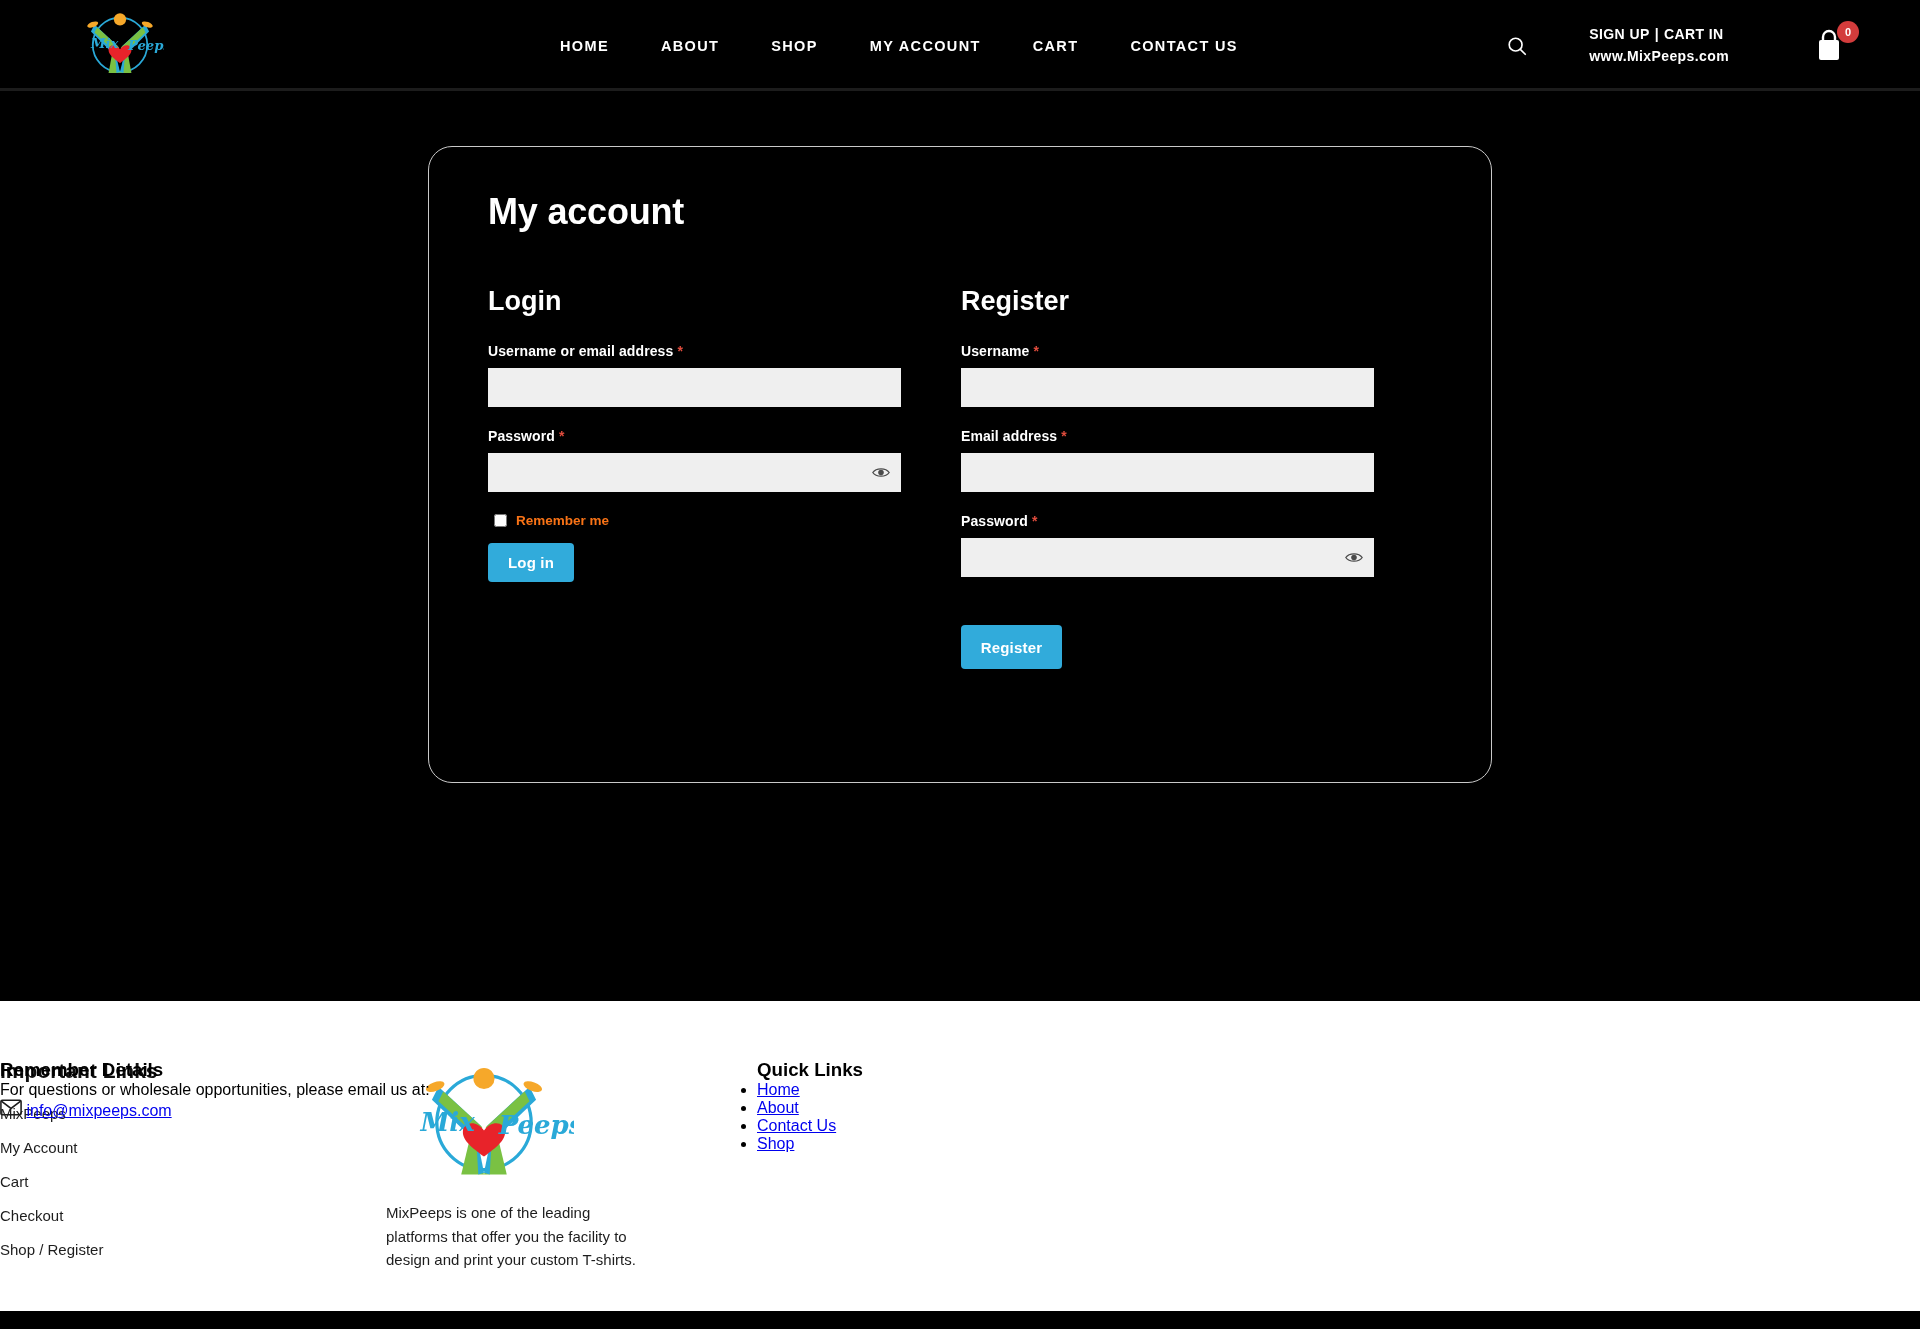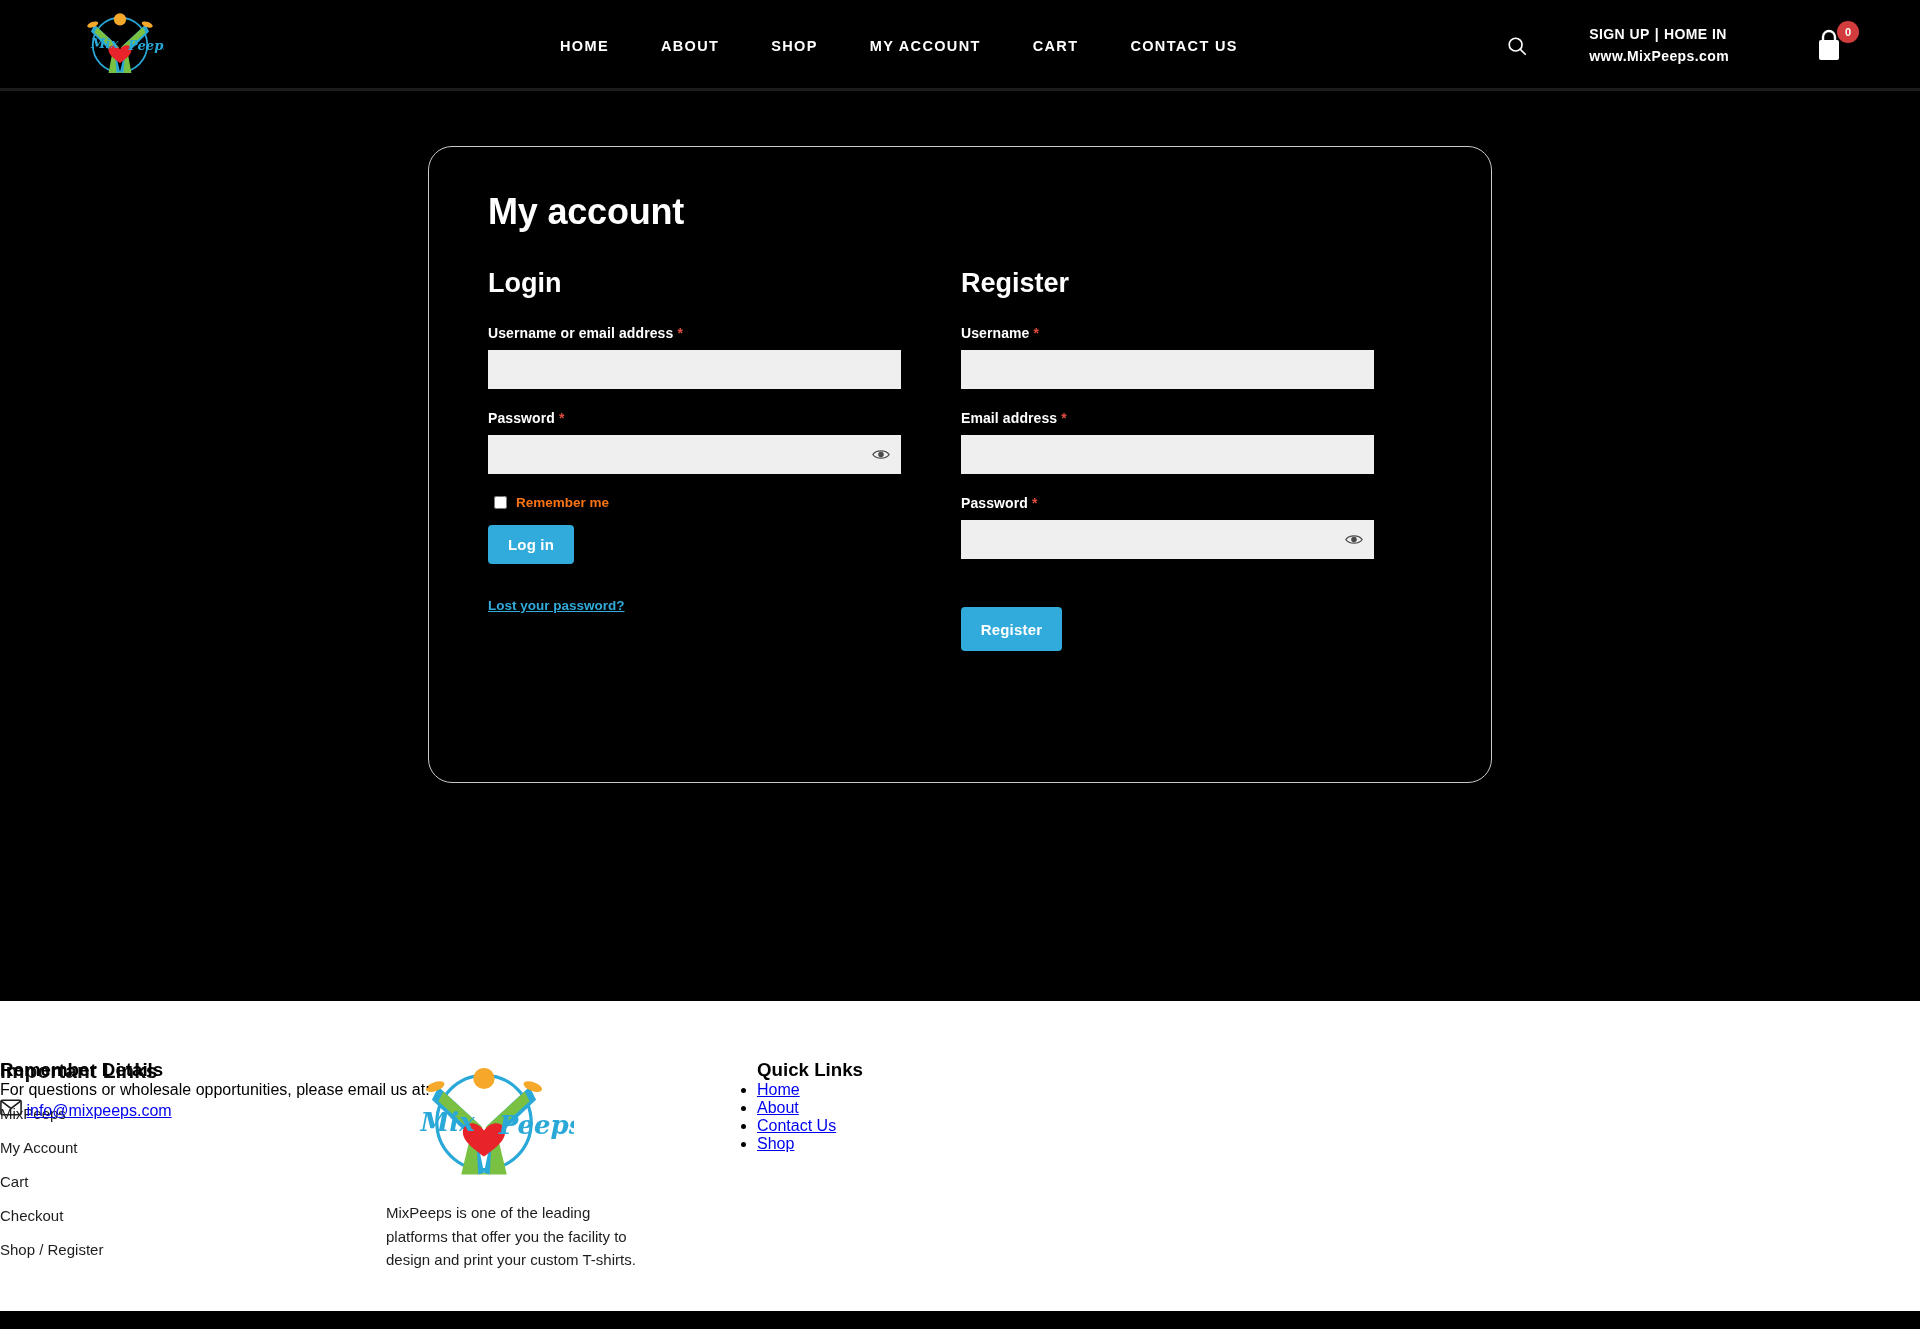--- a/index.html
+++ b/index.html
@@ -136,21 +136,21 @@
   .page-title {
     color: #ffffff;
     font-size: 36px;
     font-weight: 700;
     letter-spacing: -0.2px;
     margin: 12px 0 0 29px;
   }
 
   .cols {
     display: flex;
-    margin-top: 35px;
+    margin-top: 53px;
     padding-left: 29px;
     text-decoration: underline;
   }
   .col { width: 413px; }
   .col.right { margin-left: 60px; }
 
   .col-title {
     color: #ffffff;
     font-size: 27px;
     font-weight: 700;
@@ -360,21 +360,21 @@
         <svg width="22" height="22" viewBox="0 0 24 24">
           <circle cx="10.5" cy="10.5" r="7" fill="none" stroke="#ffffff" stroke-width="1.8"></circle>
           <line x1="15.6" y1="15.6" x2="21" y2="21" stroke="#ffffff" stroke-width="1.8" stroke-linecap="round"></line>
         </svg>
       </div>
 
       <div class="account-links">
         <div class="row1">
           <a href="#">SIGN UP</a>
           <span>|</span>
-          <a href="#">HOME IN</a>
+          <a href="#">CART IN</a>
         </div>
         <a href="#">www.MixPeeps.com</a>
       </div>
 
       <div class="cart-wrap">
         <svg width="32" height="36" viewBox="0 0 32 36">
           <path d="M10 13 v-3 a6 6 0 0 1 12 0 v3" fill="none" stroke="#ffffff" stroke-width="2.4"></path>
           <rect x="6" y="13" width="20" height="20" rx="2" fill="#ffffff"></rect>
         </svg>
         <div class="cart-badge">0</div>
@@ -416,23 +416,20 @@
             </span>
           </div>
 
           <div class="remember-row">
             <input type="checkbox" style="">
             <label>Remember me</label>
           </div>
 
           <button class="btn btn-login">Log in</button>
 
-          <div>
-            <a class="lost-pw" href="#">Lost your password?</a>
-          </div>
         </div>
 
         <div class="col right">
           <h2 class="col-title">Register</h2>
 
           <div class="field">
             <label>
               <span>Username</span>
               <span class="req">*</span>
             </label>

